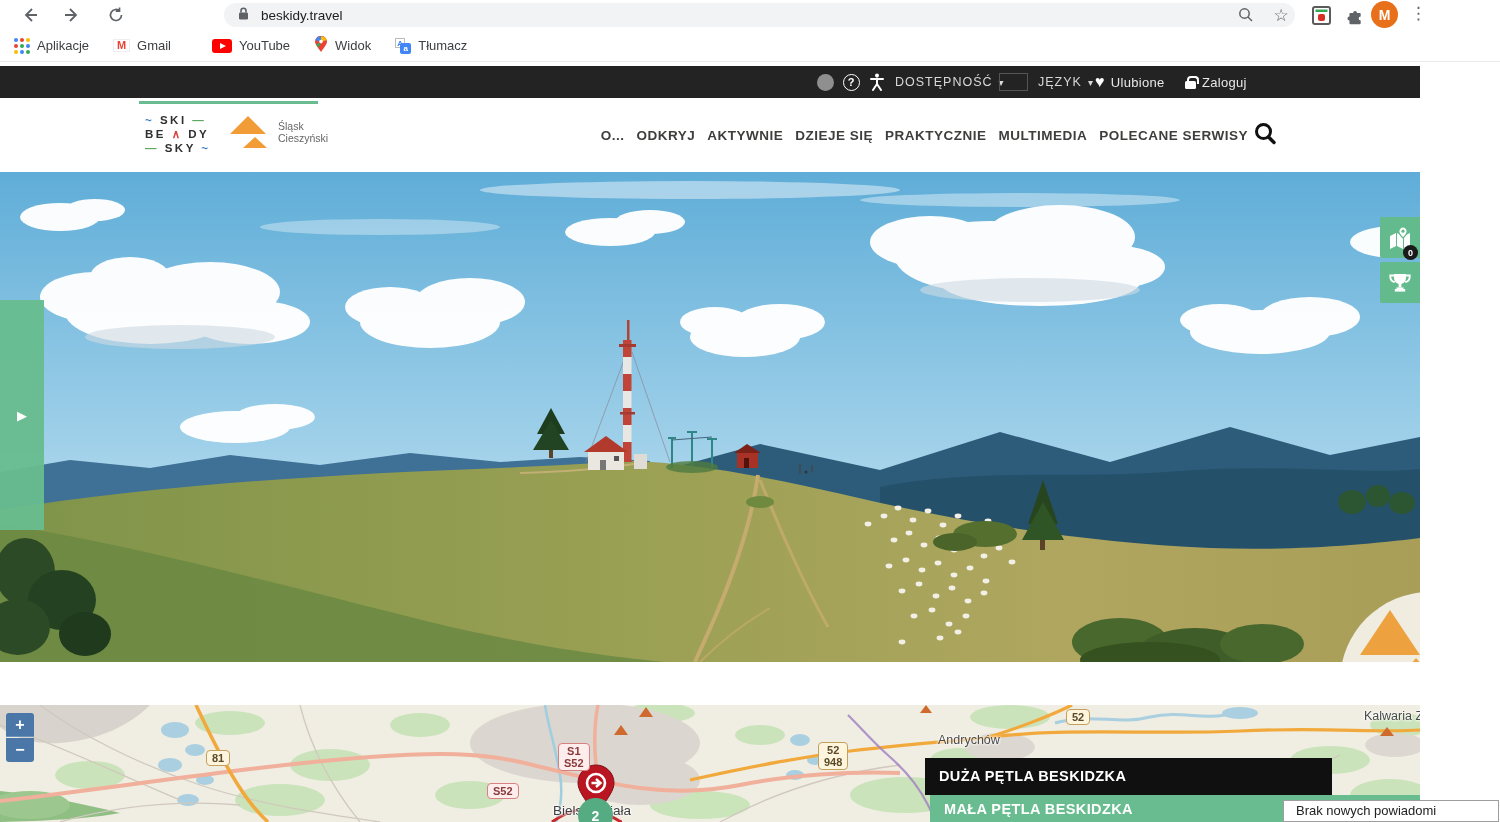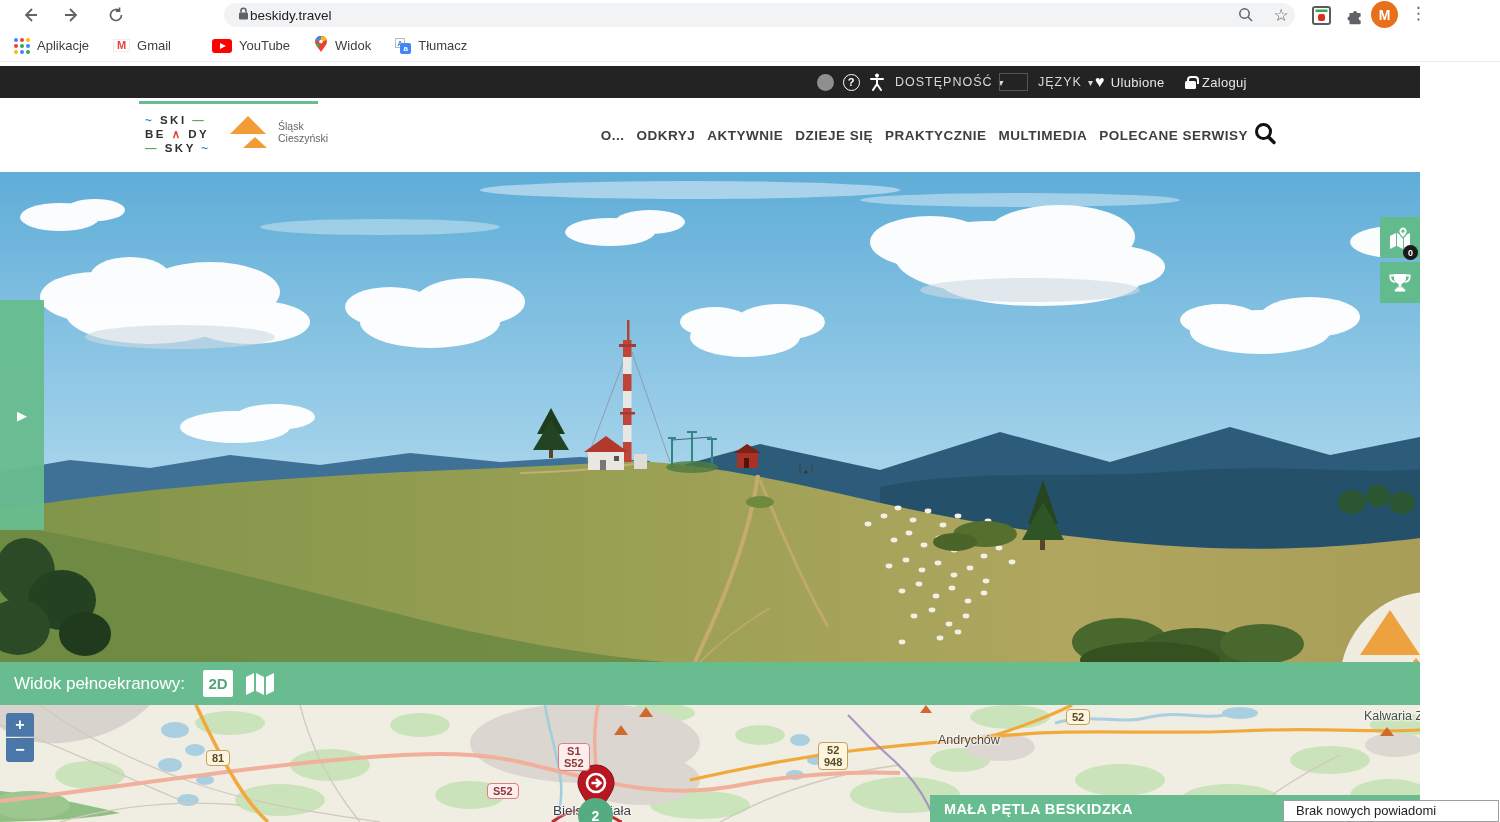--- a/index.html
+++ b/index.html
@@ -4,21 +4,21 @@
 <style>
   * { margin:0; padding:0; box-sizing:border-box; }
   body { font-family:"Liberation Sans", sans-serif; background:#fff; }
   #root { position:relative; width:1500px; height:822px; background:#fff; overflow:hidden; }
 
   
   #chrome-top { position:absolute; top:0; left:0; width:1500px; height:30px; background:#fff; }
   .nav-ic { position:absolute; top:2px; width:26px; height:26px; display:flex; align-items:center; justify-content:center; color:#5f6368; font-size:19px; cursor:pointer; }
   #omnibox { position:absolute; left:224px; top:3px; width:1071px; height:24px; background:#f1f3f4; border-radius:12px; display:flex; align-items:center; }
   #omnibox .lock { margin-left:14px; }
-  #omnibox .url { margin-left:1px; font-size:13.5px; color:#202124; }
+  #omnibox .url { margin-left:12px; font-size:13.5px; color:#202124; }
   .omni-right { position:absolute; top:3px; height:24px; display:flex; align-items:center; justify-content:center; width:26px; color:#5f6368; }
   #avatar { position:absolute; left:1371px; top:1px; width:27px; height:27px; border-radius:50%; background:#e8701a; color:#fff; font-size:14px; font-weight:bold; display:flex; align-items:center; justify-content:center; }
   #kebab { position:absolute; left:1410px; top:3px; font-size:17px; color:#5f6368; letter-spacing:0; }
 
   
   #bookmarks { position:absolute; top:30px; left:0; width:1500px; height:32px; background:#fff; border-bottom:1px solid #ececec; display:flex; align-items:center; font-size:13px; color:#3c4043; }
   .bm { display:flex; align-items:center; gap:7px; cursor:pointer; }
   .apps-grid { display:grid; grid-template-columns:repeat(3,4px); grid-gap:2px; }
   .apps-grid i { width:4px; height:4px; border-radius:50%; display:block; }
   .yt { width:20px; height:14px; background:#f00; border-radius:3px; position:relative; }
@@ -425,31 +425,20 @@
     </div>
 
     <div id="corner-badge">
       <svg width="180" height="180" viewBox="0 0 180 180">
         <polygon points="20,63 50,18 80,63" fill="#eda23f"></polygon>
         <polygon points="60,85 76,66 92,85" fill="#eda23f"></polygon>
       </svg>
     </div>
   </div>
 
-  <div id="fsbar">
-    <span class="lbl">Widok pełnoekranowy:</span>
-    <span id="btn-2d">2D</span>
-    <span id="btn-mapfold">
-      <svg width="30" height="24" viewBox="0 0 30 24">
-        <path d="M0,5 L8,1 V19 L0,23 Z" fill="#fff"></path>
-        <path d="M10,1 L18,5 V23 L10,19 Z" fill="#fff"></path>
-        <path d="M20,5 L28,1 V19 L20,23 Z" fill="#fff"></path>
-      </svg>
-    </span>
-  </div>
 
   <div id="map">
     <svg width="1420" height="117" viewBox="0 0 1420 117">
       <rect width="1420" height="117" fill="#f0ede3"></rect>
       <g fill="#c7e3b6" opacity=".9">
         <ellipse cx="60" cy="12" rx="45" ry="14"></ellipse>
           <ellipse cx="230" cy="18" rx="35" ry="12"></ellipse>
           <ellipse cx="330" cy="60" rx="40" ry="16"></ellipse>
           <ellipse cx="90" cy="70" rx="35" ry="14"></ellipse>
           <ellipse cx="280" cy="95" rx="45" ry="16"></ellipse>
@@ -529,18 +518,19 @@
         <div>948</div>
     </div>
     <div class="shield" style="left:1066px;top:4px"><span>52</span></div>
 
     <div class="map-city" style="left:553px;top:98px">Bielsko-Biała</div>
     <div class="map-city sm" style="left:938px;top:28px">Andrychów</div>
     <div class="map-city sm" style="left:1364px;top:4px">Kalwaria Ze</div>
 
     <div id="cluster">2</div>
 
+    <div id="route-big">DUŻA PĘTLA BESKIDZKA</div>
     <div id="route-small">MAŁA PĘTLA BESKIDZKA</div>
   </div>
 
   <div id="notif">Brak nowych powiadomi</div>
 
 </div>
 
 </body></html>

